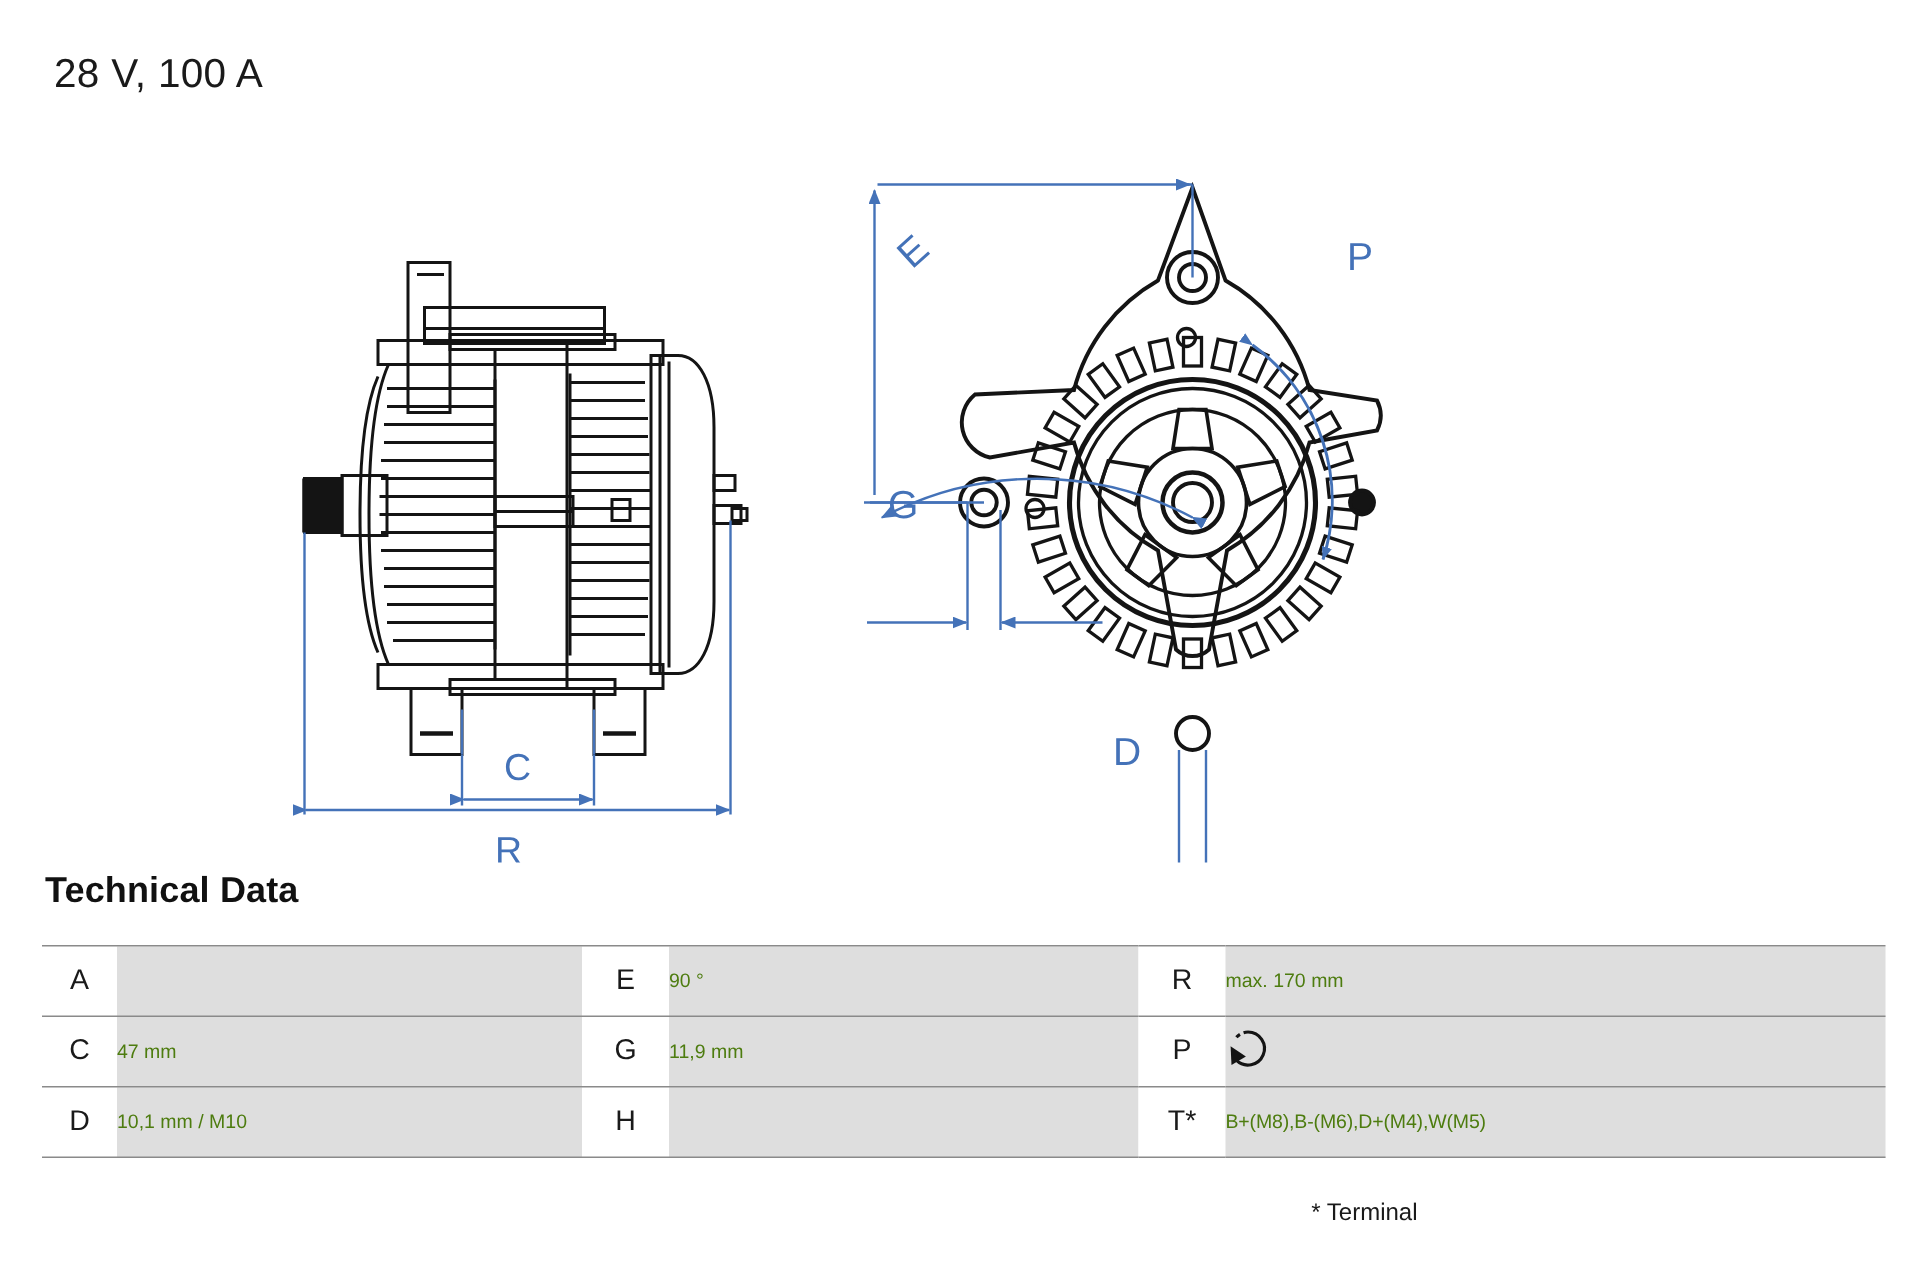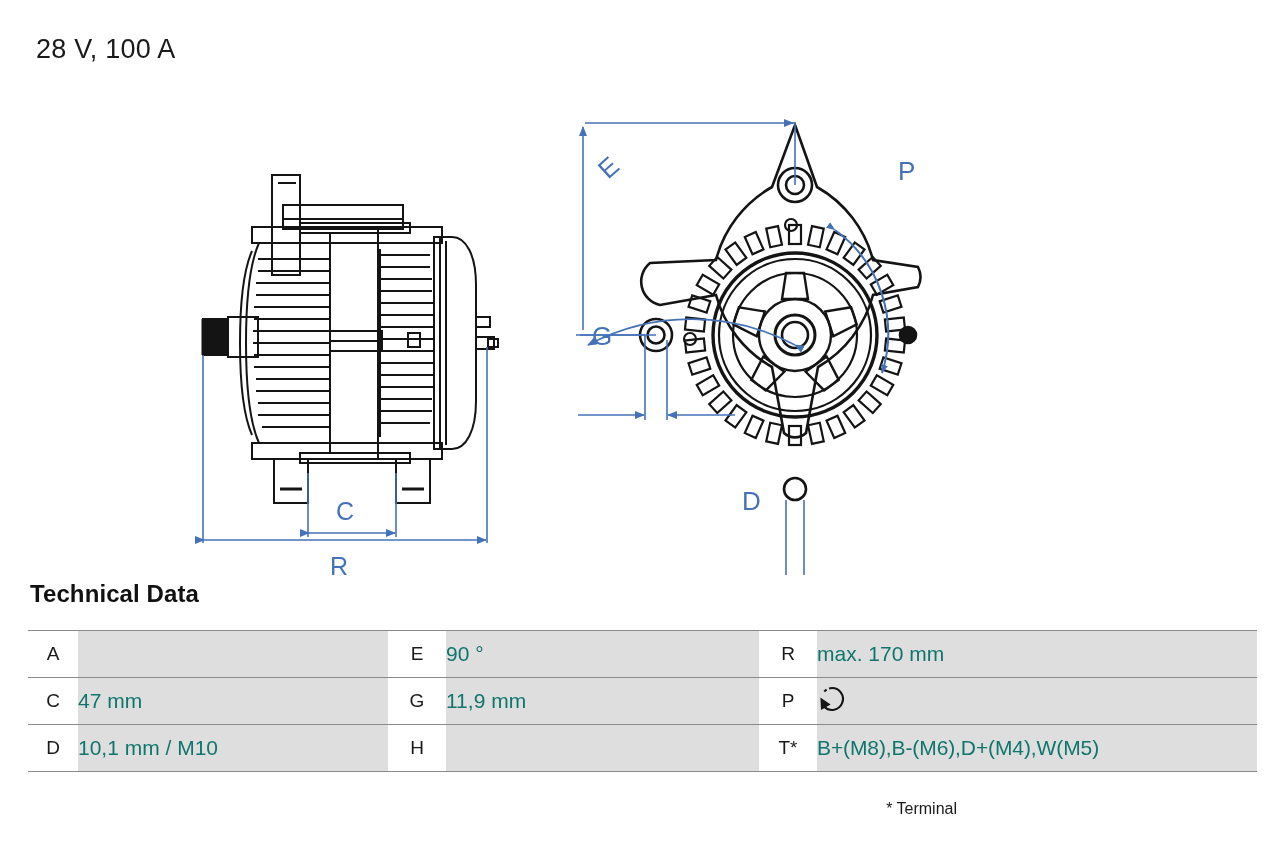--- a/index.html
+++ b/index.html
@@ -74,40 +74,40 @@
   }
   td.lbl {
     background: #ffffff;
     text-align: center;
     font-size: 19px;
     color: #1a1a1a;
   }
   td.val {
     background: #dedede;
     padding-left: 11px;
-    font-size: 21px;
-    color: #0f766e;
+    font-size: 13px;
+    color: #4d7c0f;
     white-space: nowrap;
   }
   td.val.tight {
     padding-left: 8px;
     letter-spacing: -0.1px;
     margin-top: 12px;
   }
   
   .c-lbl1 { width: 50px; }
   .c-val1 { width: 310px; }
   .c-lbl2 { width: 58px; }
   .c-val2 { width: 313px; }
   .c-lbl3 { width: 58px; }
   .c-val3 { width: 440px; }
 
   #terminal-note {
     position: absolute;
-    left: 12px;
+    left: 0;
     top: 800px;
     width: 1257px;
     text-align: right;
     padding-right: 312px;
     box-sizing: border-box;
     font-size: 16px;
     color: #1a1a1a;
   }
 
   .rot-icon { display: inline-block; vertical-align: middle; }

